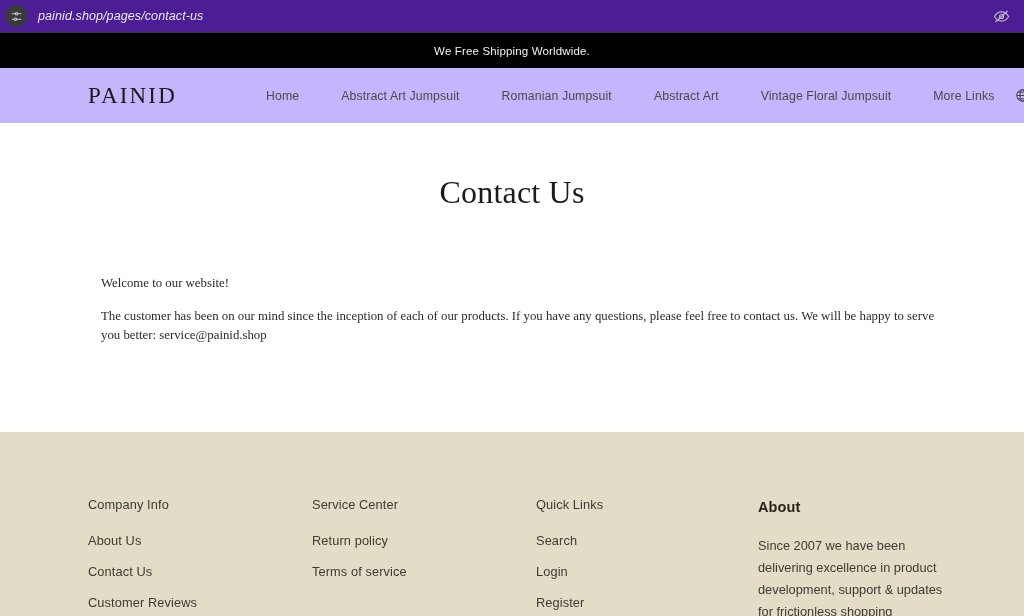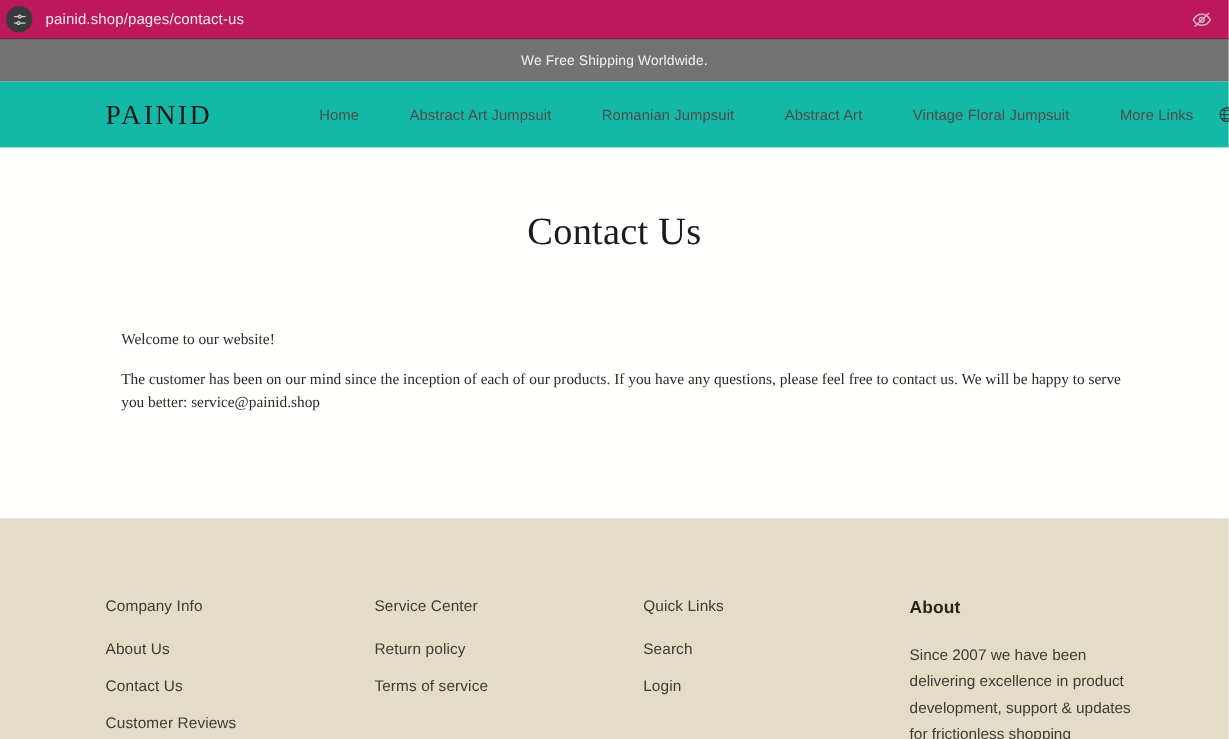--- a/index.html
+++ b/index.html
@@ -7,25 +7,26 @@
     width: 1024px;
     height: 616px;
     overflow: hidden;
     background: #fffffd;
     font-family: "Liberation Sans", sans-serif;
   }
 
   
   .browser-bar {
     height: 33px;
-    background: #be185d;
+    background: #4c1d95;
     display: flex;
     align-items: center;
     padding: 0 10px 0 5px;
     border-bottom: 1px solid #37373a;
+    font-style: italic;
   }
   .url-badge {
     width: 22px; height: 22px;
     border-radius: 50%;
     background: #3a3a3d;
     display: flex; align-items: center; justify-content: center;
     flex: 0 0 auto;
   }
   .url-badge svg { display: block; }
   .url-text {
@@ -38,31 +39,31 @@
   .browser-spacer { flex: 1 1 auto; }
   .eye-off-btn {
     width: 26px; height: 26px;
     display: flex; align-items: center; justify-content: center;
     opacity: .85;
   }
 
   
   .announce {
     height: 35px;
-    background: #737373;
+    background: #000000;
     color: #f2f2f2;
     display: flex; align-items: center; justify-content: center;
     font-size: 11.5px;
     letter-spacing: .15px;
   }
 
   
   .site-header {
     height: 55px;
-    background: #14b8a6;
+    background: #c4b5fd;
     display: flex;
     align-items: center;
     padding: 0 48px 0 88px;
   }
   .logo {
     font-family: "Liberation Serif", serif;
     font-size: 23px;
     letter-spacing: 2.2px;
     color: #1a1a1a;
     flex: 0 0 auto;
@@ -242,20 +243,21 @@
     <div class="f-head">Service Center</div>
     <a class="f-link">Return policy</a>
     <a class="f-link">Terms of service</a>
 
   </div>
 
   <div class="f-col c3">
     <div class="f-head">Quick Links</div>
     <a class="f-link">Search</a>
     <a class="f-link">Login</a>
+    <a class="f-link">Register</a>
 
   </div>
 
   <div class="f-col c4">
     <div class="f-head about">About</div>
     <div class="f-about-text">Since 2007 we have been delivering excellence in product development, support &amp; updates for frictionless shopping experiences.</div>
   </div>
 
 </footer>
 

